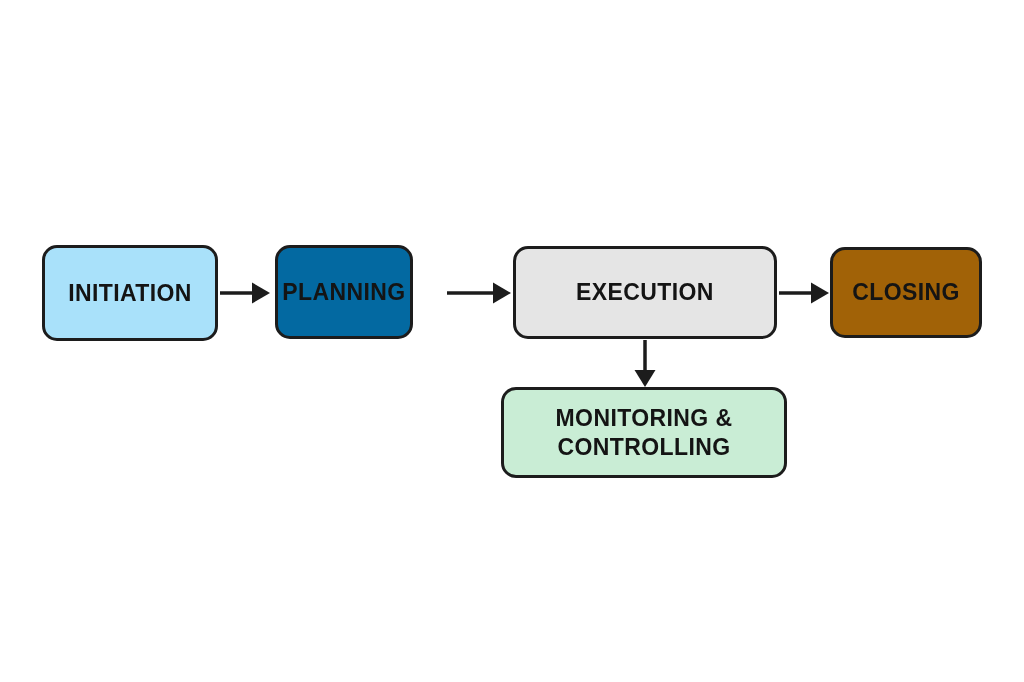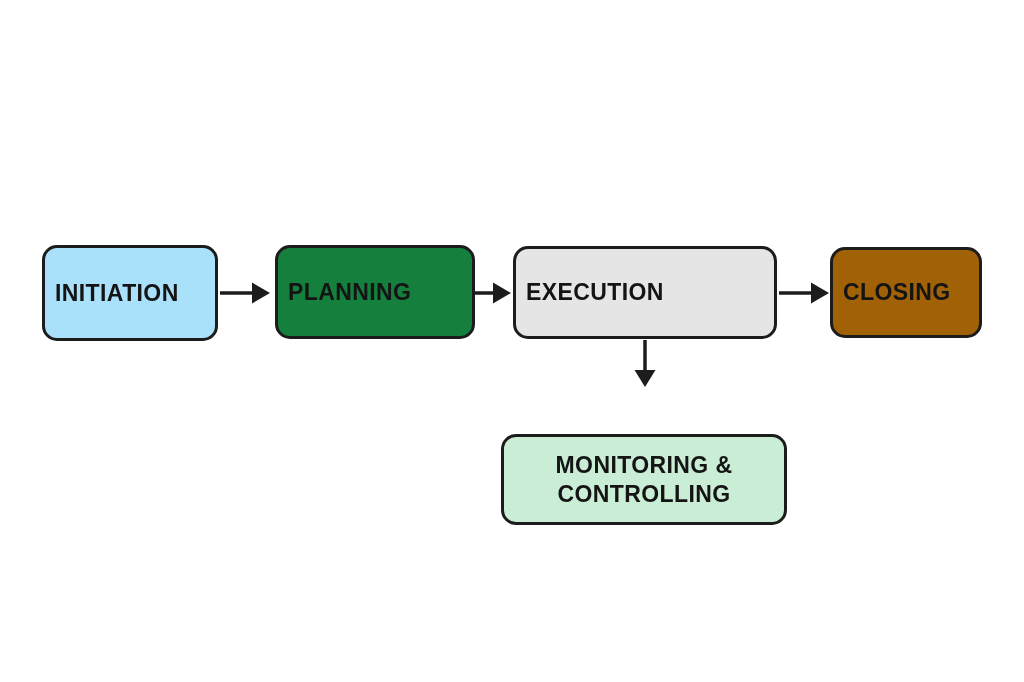--- a/index.html
+++ b/index.html
@@ -23,20 +23,21 @@
     height: 682px;
     pointer-events: none;
   }
   .node {
     position: absolute;
     box-sizing: border-box;
     border: 3px solid #1c1c1c;
     border-radius: 15px;
     display: flex;
     align-items: center;
+    justify-content: center;
     text-align: center;
     padding: 0 10px;
   }
   .node-label {
     font-weight: 700;
     font-size: 23px;
     line-height: 1.25;
     letter-spacing: 0.4px;
     color: #141414;
     text-transform: uppercase;
@@ -63,29 +64,29 @@
     <g stroke="#1c1c1c" fill="#1c1c1c">
       <line x1="645" y1="340" x2="645" y2="371" stroke-width="3.5"></line>
       <polygon points="634.5,370 655.5,370 645,387" stroke="none"></polygon>
     </g>
   </svg>
 
   <div class="node" style="left: 42px; top: 245px; width: 176px; height: 96px; background-color: rgb(169, 225, 250);">
     <span class="node-label">INITIATION</span>
   </div>
 
-  <div class="node" style="left: 275px; top: 245px; width: 200px; height: 94px; background-color: #15803d;">
+  <div class="node" style="left: 275px; top: 245px; width: 138px; height: 94px; background-color: #0369a1;">
     <span class="node-label">PLANNING</span>
   </div>
 
   <div class="node" style="left: 513px; top: 246px; width: 264px; height: 93px; background-color: #e5e5e5;">
     <span class="node-label">EXECUTION</span>
   </div>
 
   <div class="node" style="left: 830px; top: 247px; width: 152px; height: 91px; background-color: #a16207;">
     <span class="node-label">CLOSING</span>
   </div>
 
-  <div class="node" style="left: 501px; top: 387px; width: 286px; height: 91px; background-color: rgb(201, 237, 213); margin-top: 47px;">
+  <div class="node" style="left: 501px; top: 387px; width: 286px; height: 91px; background-color: rgb(201, 237, 213);">
     <span class="node-label">MONITORING &amp; CONTROLLING</span>
   </div>
 
 </div>
 
 </body></html>

